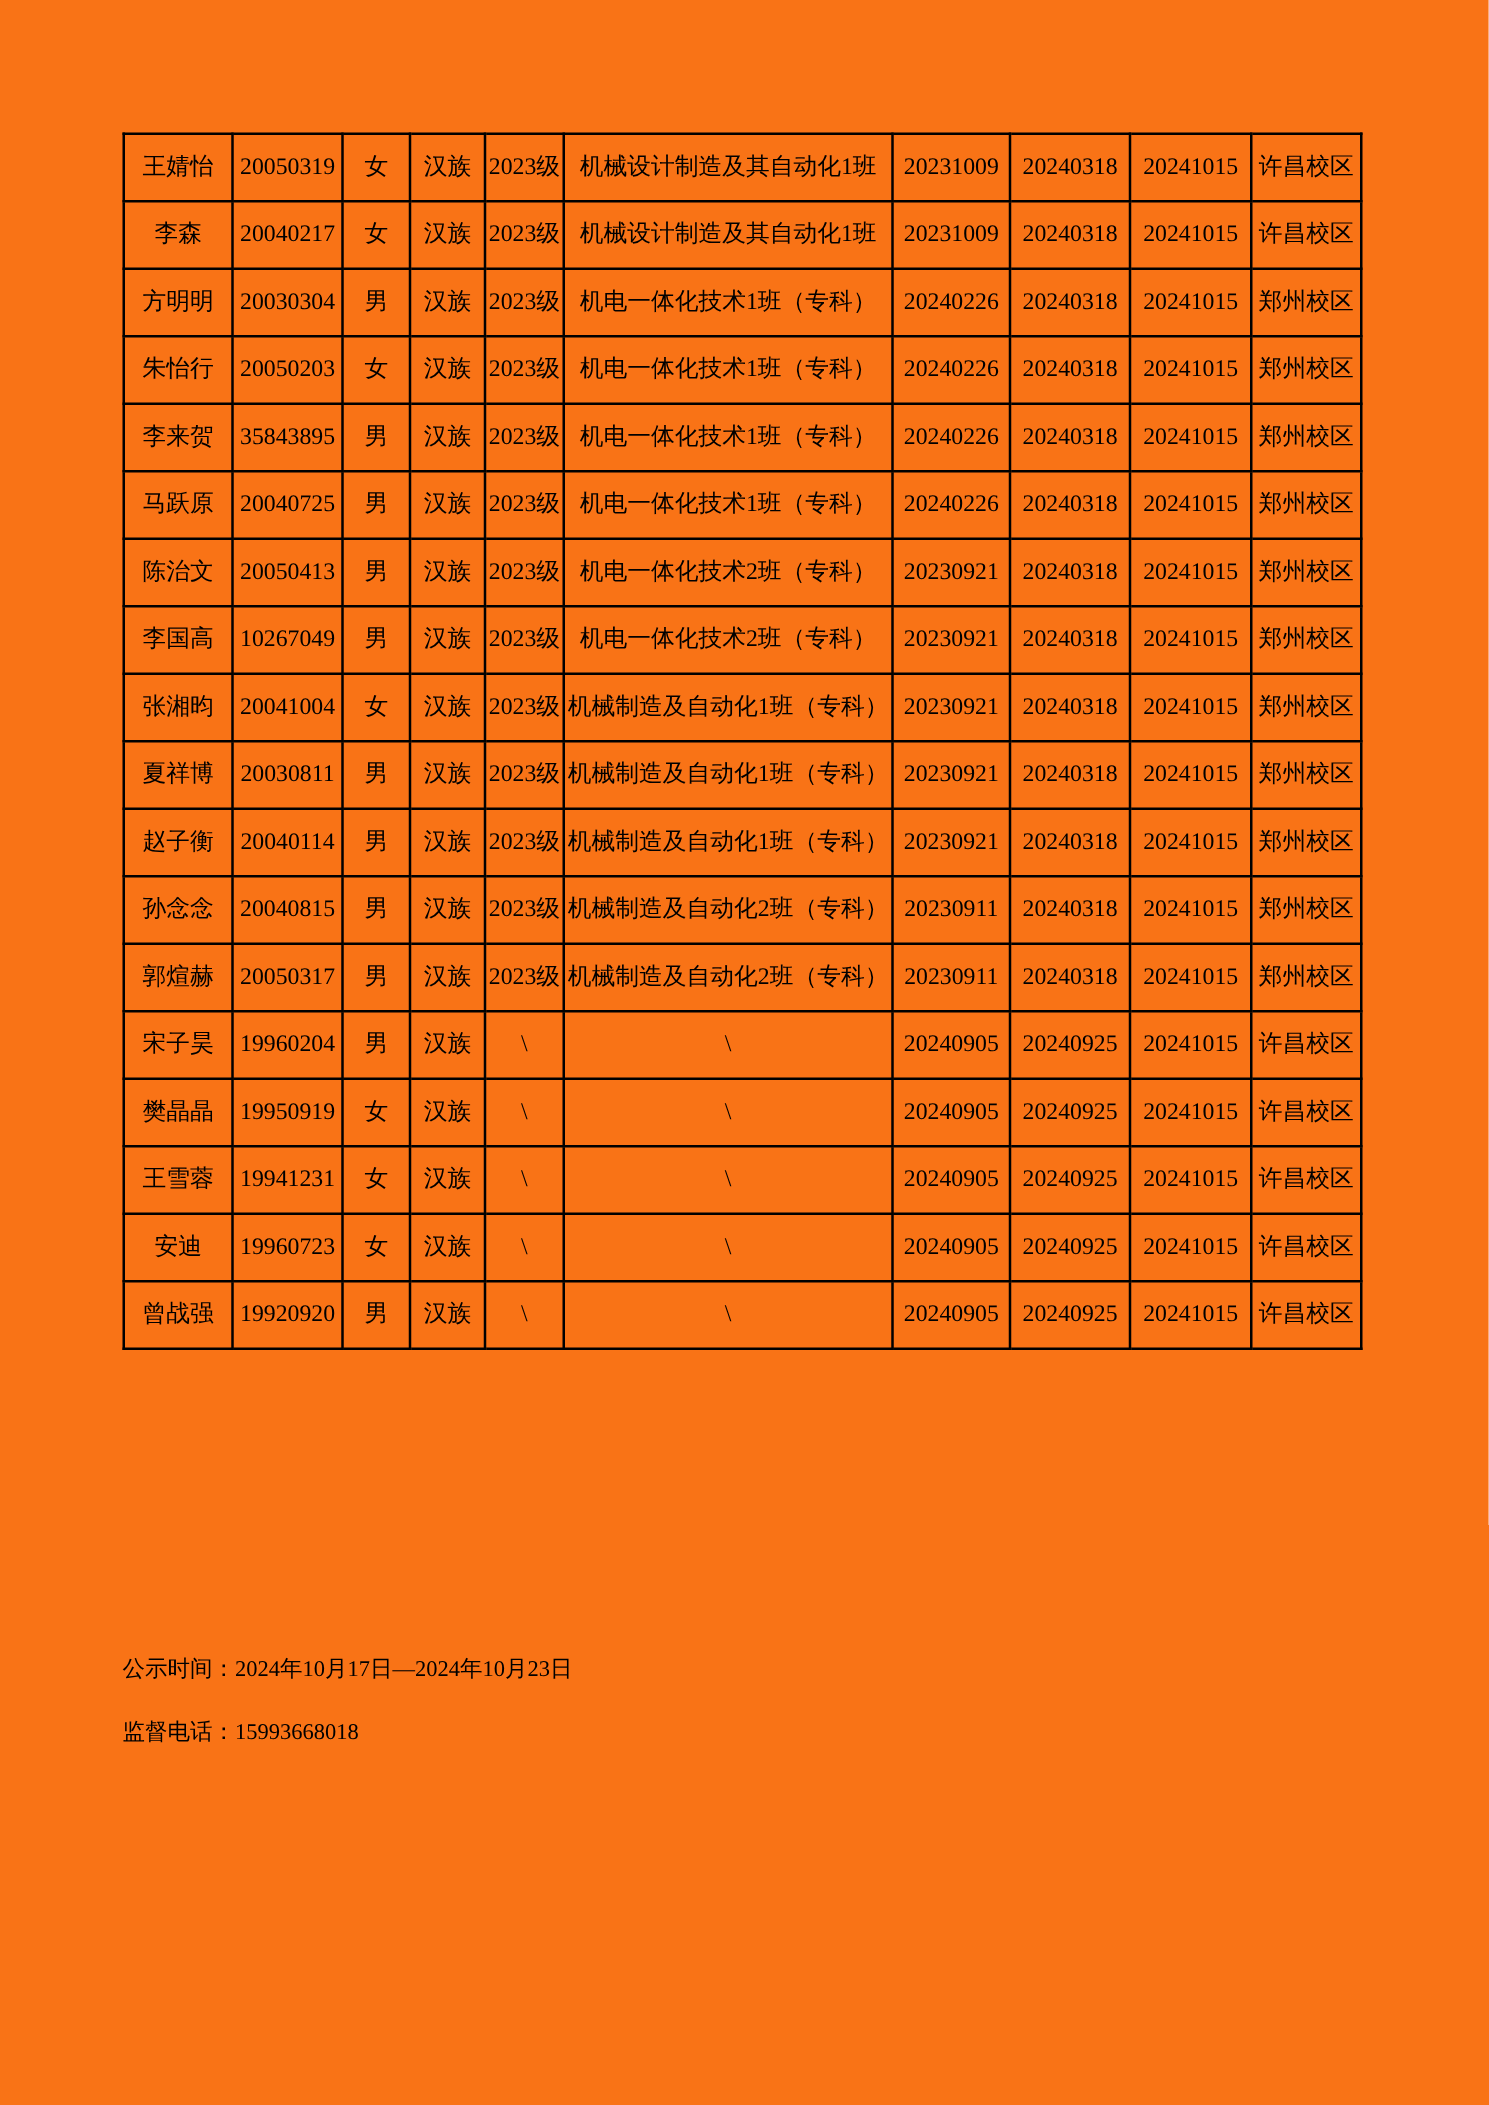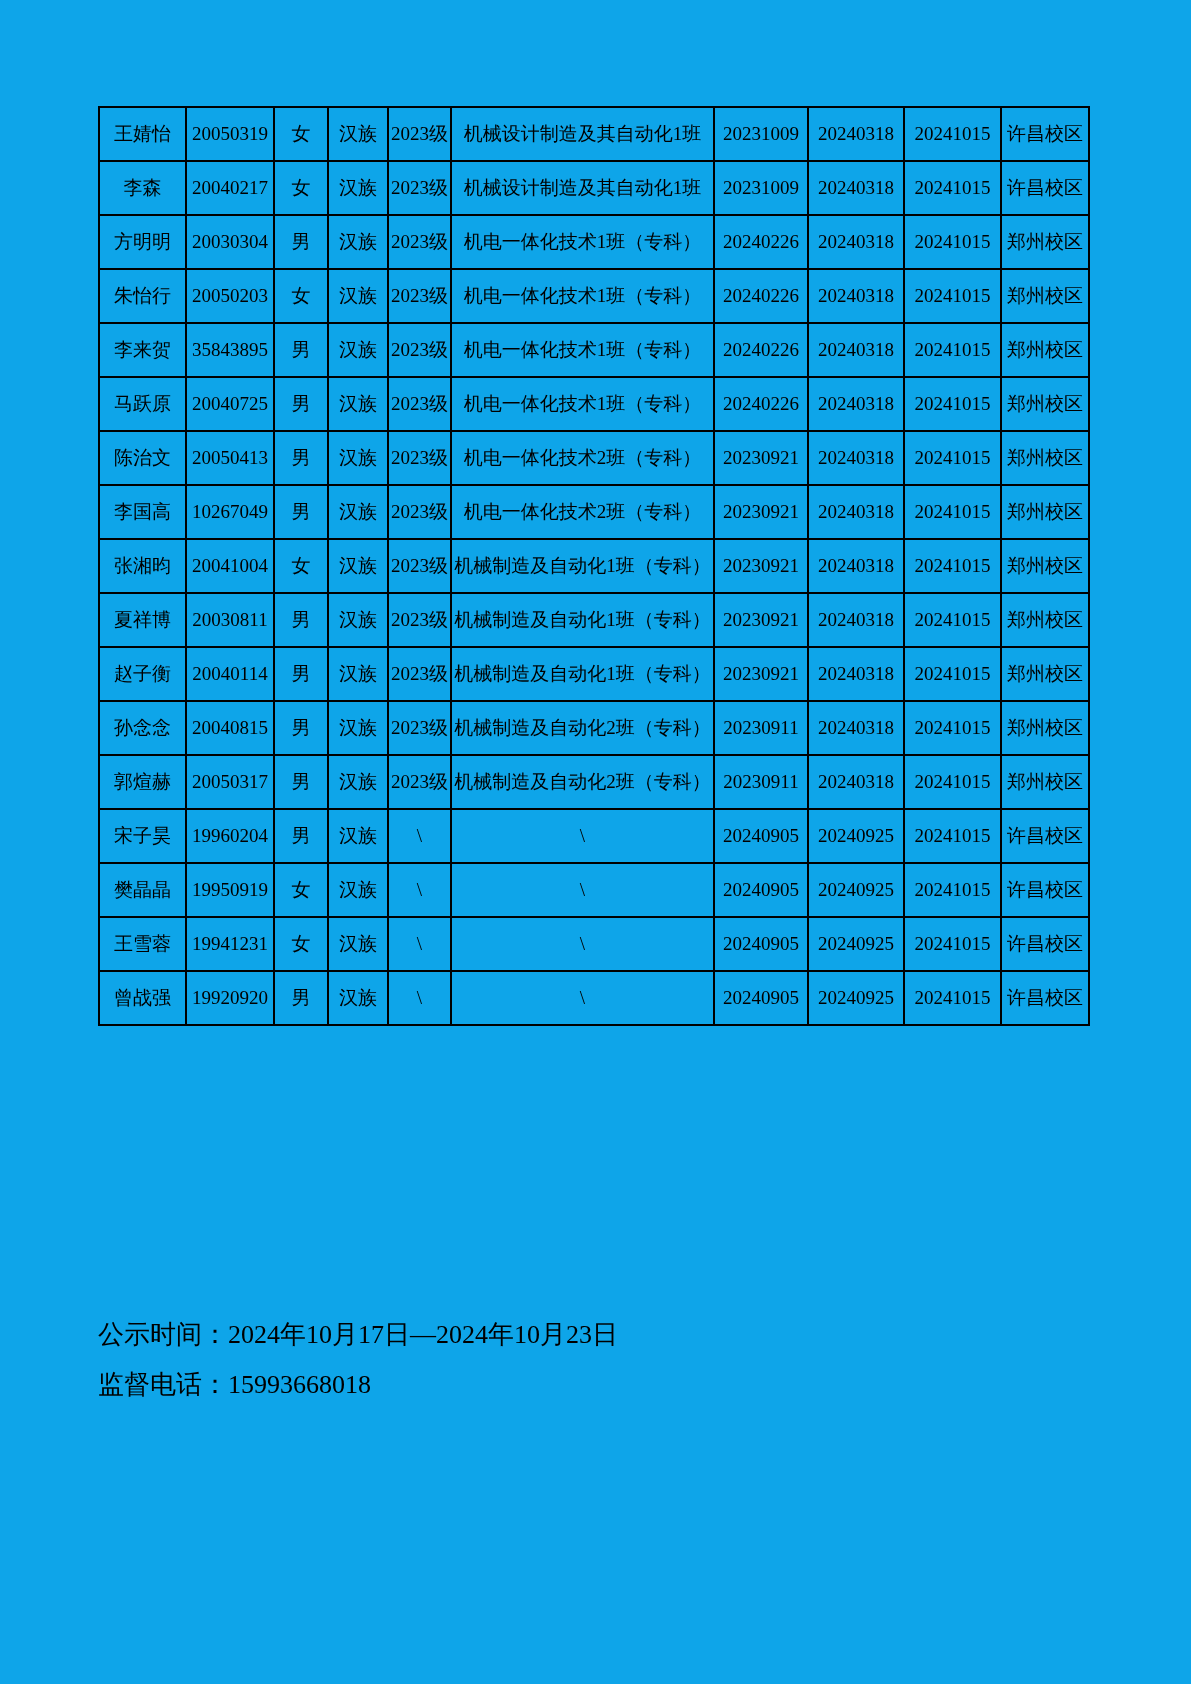--- a/index.html
+++ b/index.html
@@ -4,21 +4,21 @@
 <style>
   html, body {
     margin: 0;
     padding: 0;
     background: #ffffff;
   }
   .page {
     position: relative;
     width: 1191px;
     height: 1684px;
-    background: #0ea5e9;
+    background: #f97316;
     font-family: "Liberation Serif", "DejaVu Serif", serif;
     color: #000000;
     overflow: hidden;
   }
   table.roster {
     position: absolute;
     left: 98px;
     top: 106px;
     width: 990px;
     border-collapse: collapse;
@@ -32,21 +32,21 @@
     vertical-align: middle;
     font-size: 19px;
     line-height: 1.1;
     white-space: nowrap;
     overflow: visible;
   }
   .footer {
     position: absolute;
     left: 98px;
     top: 1322px;
-    font-size: 26px;
+    font-size: 18px;
   }
   .footer .line {
     height: 50px;
     line-height: 26px;
     white-space: nowrap;
   }
 </style>
 </head>
 <body>
 
@@ -252,20 +252,32 @@
           <td>女</td>
           <td>汉族</td>
           <td>\</td>
           <td>\</td>
           <td>20240905</td>
           <td>20240925</td>
           <td>20241015</td>
           <td>许昌校区</td>
         </tr>
         <tr>
+          <td>安迪</td>
+          <td>19960723</td>
+          <td>女</td>
+          <td>汉族</td>
+          <td>\</td>
+          <td>\</td>
+          <td>20240905</td>
+          <td>20240925</td>
+          <td>20241015</td>
+          <td>许昌校区</td>
+        </tr>
+        <tr>
           <td>曾战强</td>
           <td>19920920</td>
           <td>男</td>
           <td>汉族</td>
           <td>\</td>
           <td>\</td>
           <td>20240905</td>
           <td>20240925</td>
           <td>20241015</td>
           <td>许昌校区</td>

